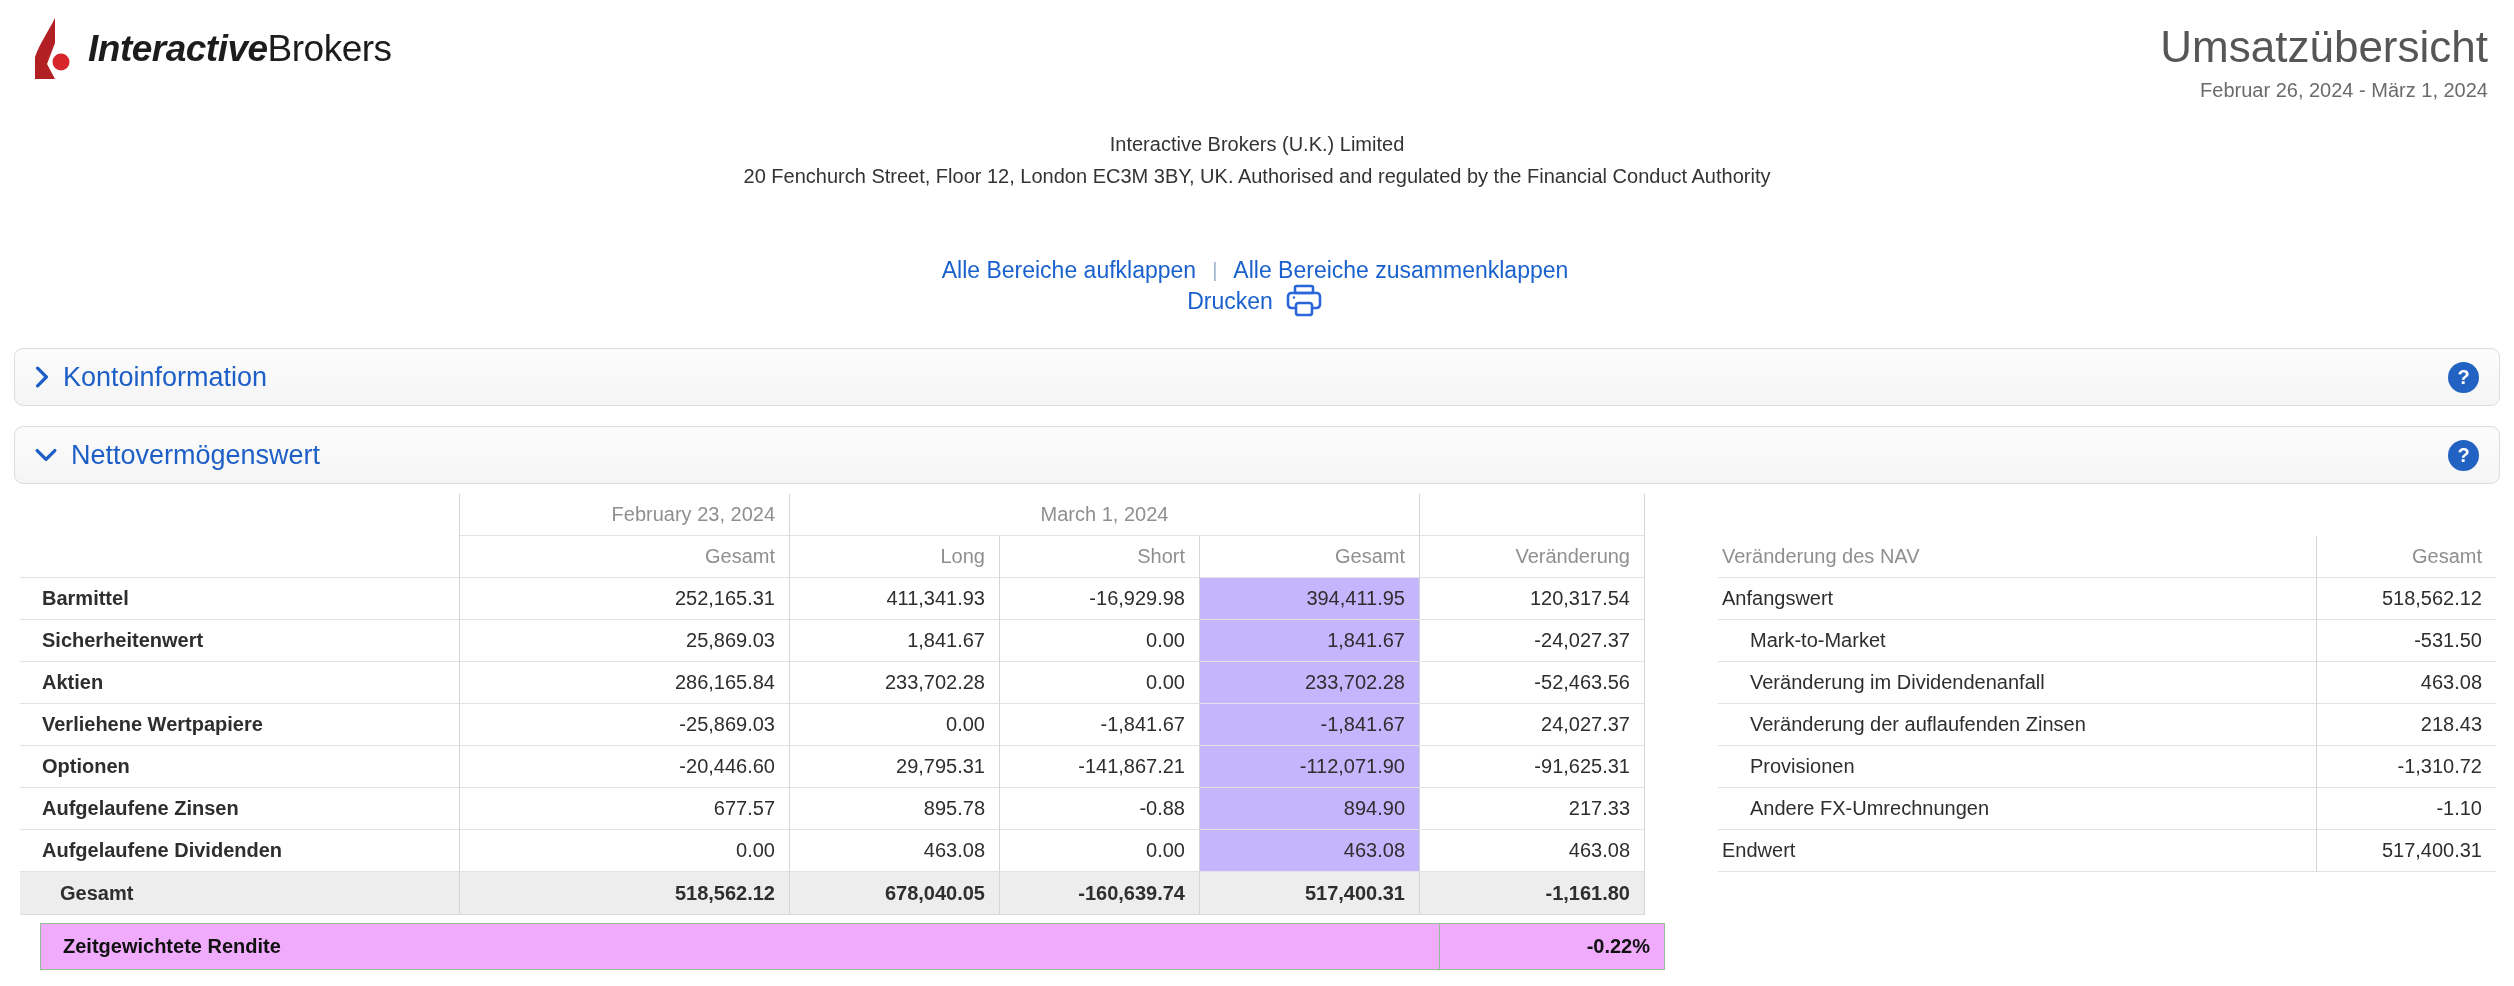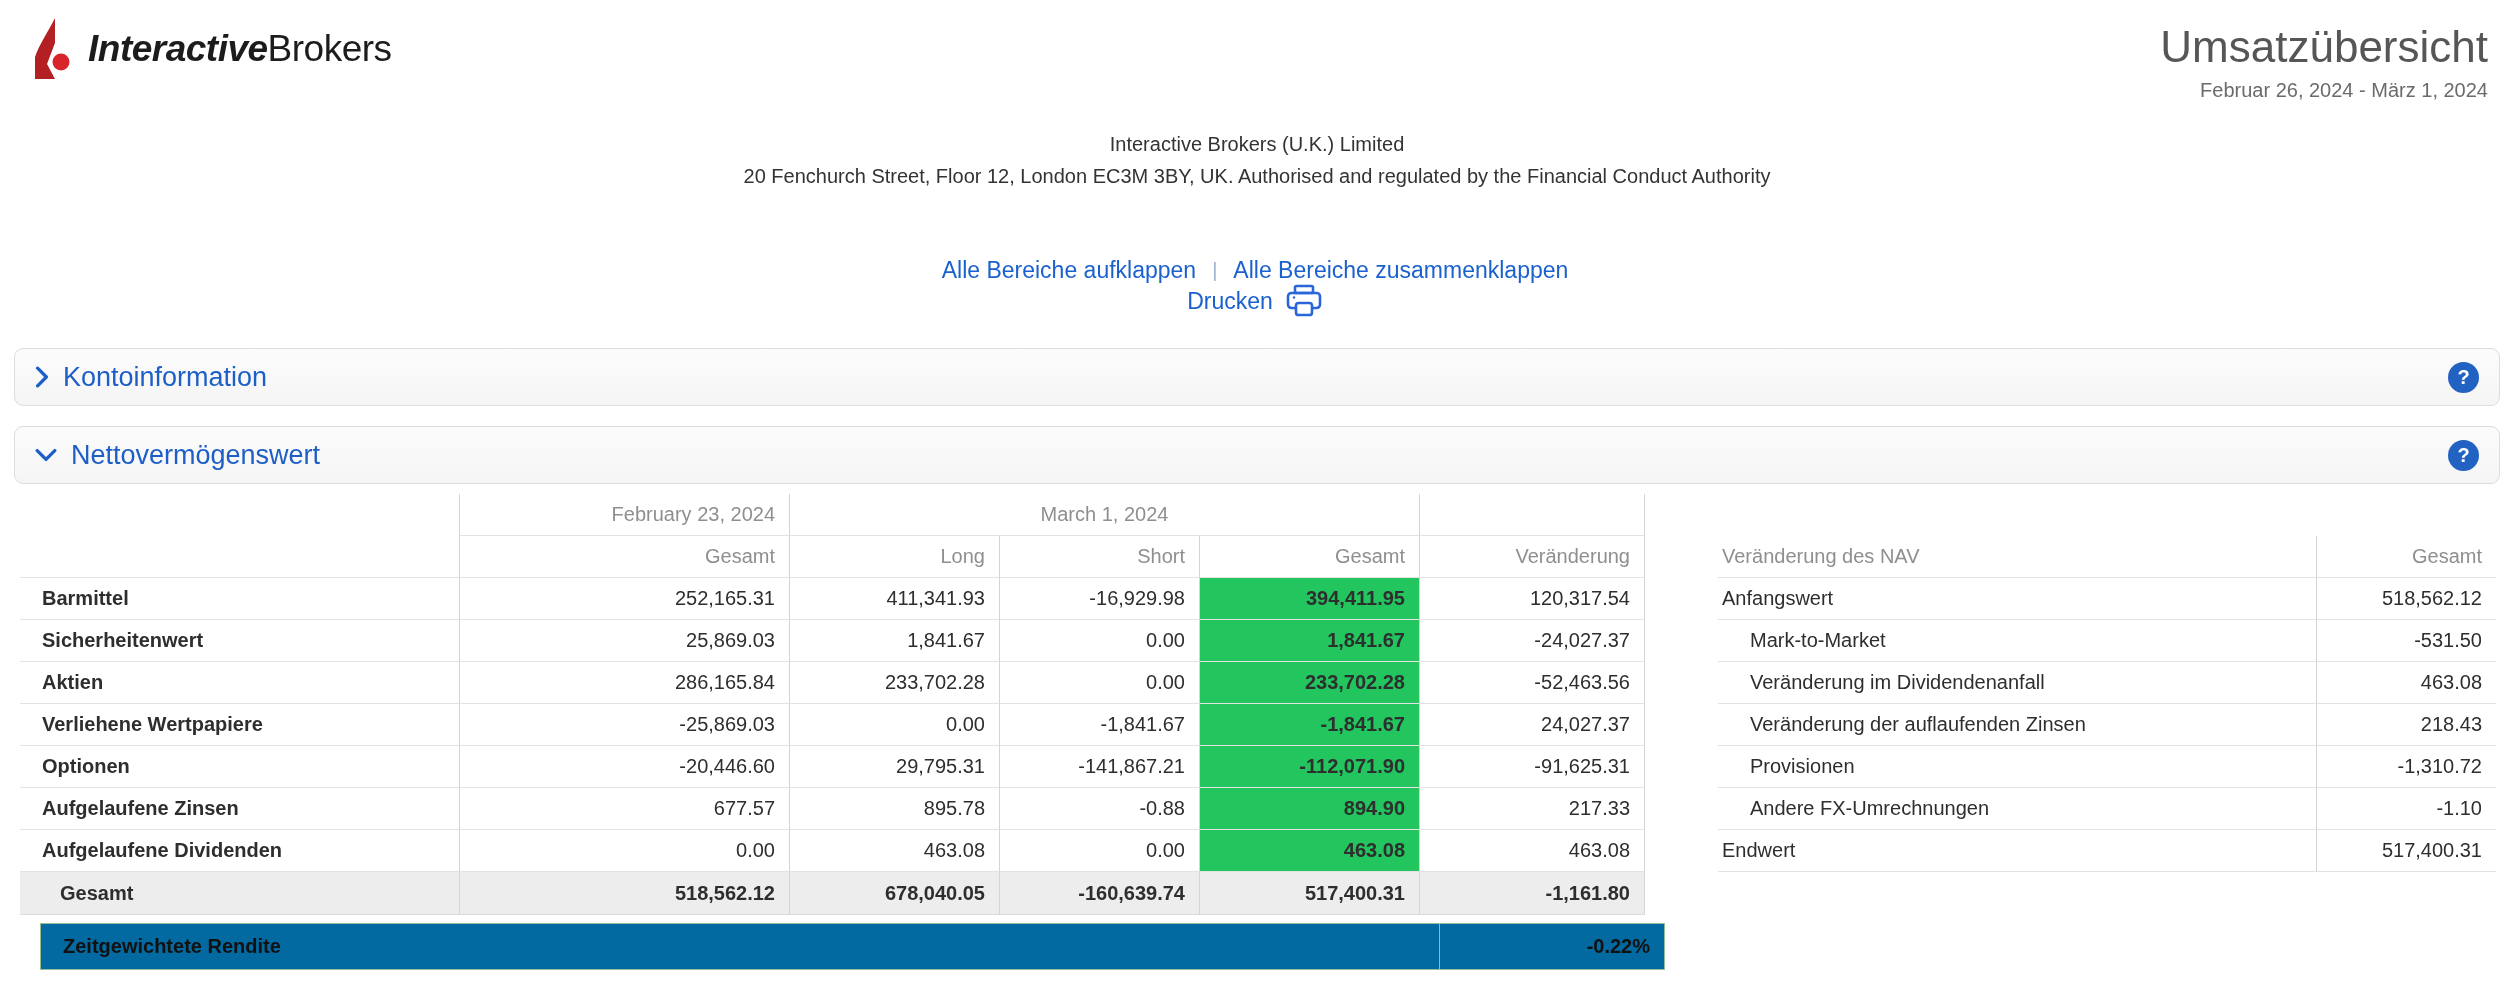--- a/index.html
+++ b/index.html
@@ -47,28 +47,28 @@
   .lab { padding-left: 22px; }
   .hdr { color: #8f8f8f; }
   .ctr { justify-content: center; }
   .nob { border-bottom: none; }
   .c-label { width: 440px; font-weight: bold; }
   .c-feb   { width: 330px; }
   .c-long  { width: 210px; }
   .c-short { width: 200px; }
   .c-mar   { width: 220px; }
   .c-chg   { width: 225px; }
-  .shade { background: #22c55e; font-weight: 700; }
+  .shade { background: #c4b5fd; font-weight: 400; }
   .group-mar { width: 630px; }
   .total .cell { background: #ededee; font-weight: 700; border-bottom: 1px solid #dcdcdc; height: 43px; }
   .total .c-label { padding-left: 40px; }
 
   
   .twr-box { display: flex; width: 1625px; margin: 8px 0 0 20px; height: 47px;
-    border: 1px solid #94bf94; background: #0369a1; }
+    border: 1px solid #94bf94; background: #f0abfc; }
   .twr-label { width: 1399px; display: flex; align-items: center; padding-left: 22px;
     font-size: 20px; font-weight: 700; color: #111; }
   .twr-value { width: 225px; display: flex; align-items: center; justify-content: flex-end;
     padding-right: 14px; font-size: 20px; font-weight: 700; color: #111; border-left: 1px solid #94bf94; }
 
   
   .rt { width: 778px; margin-left: 73px; margin-top: 42px; }
   .rt .c-rlabel { width: 598px; padding-left: 4px; }
   .rt .c-rval { width: 180px; border-left: 1px solid #d4d4d4; }
   .rt .ind { padding-left: 32px; }

